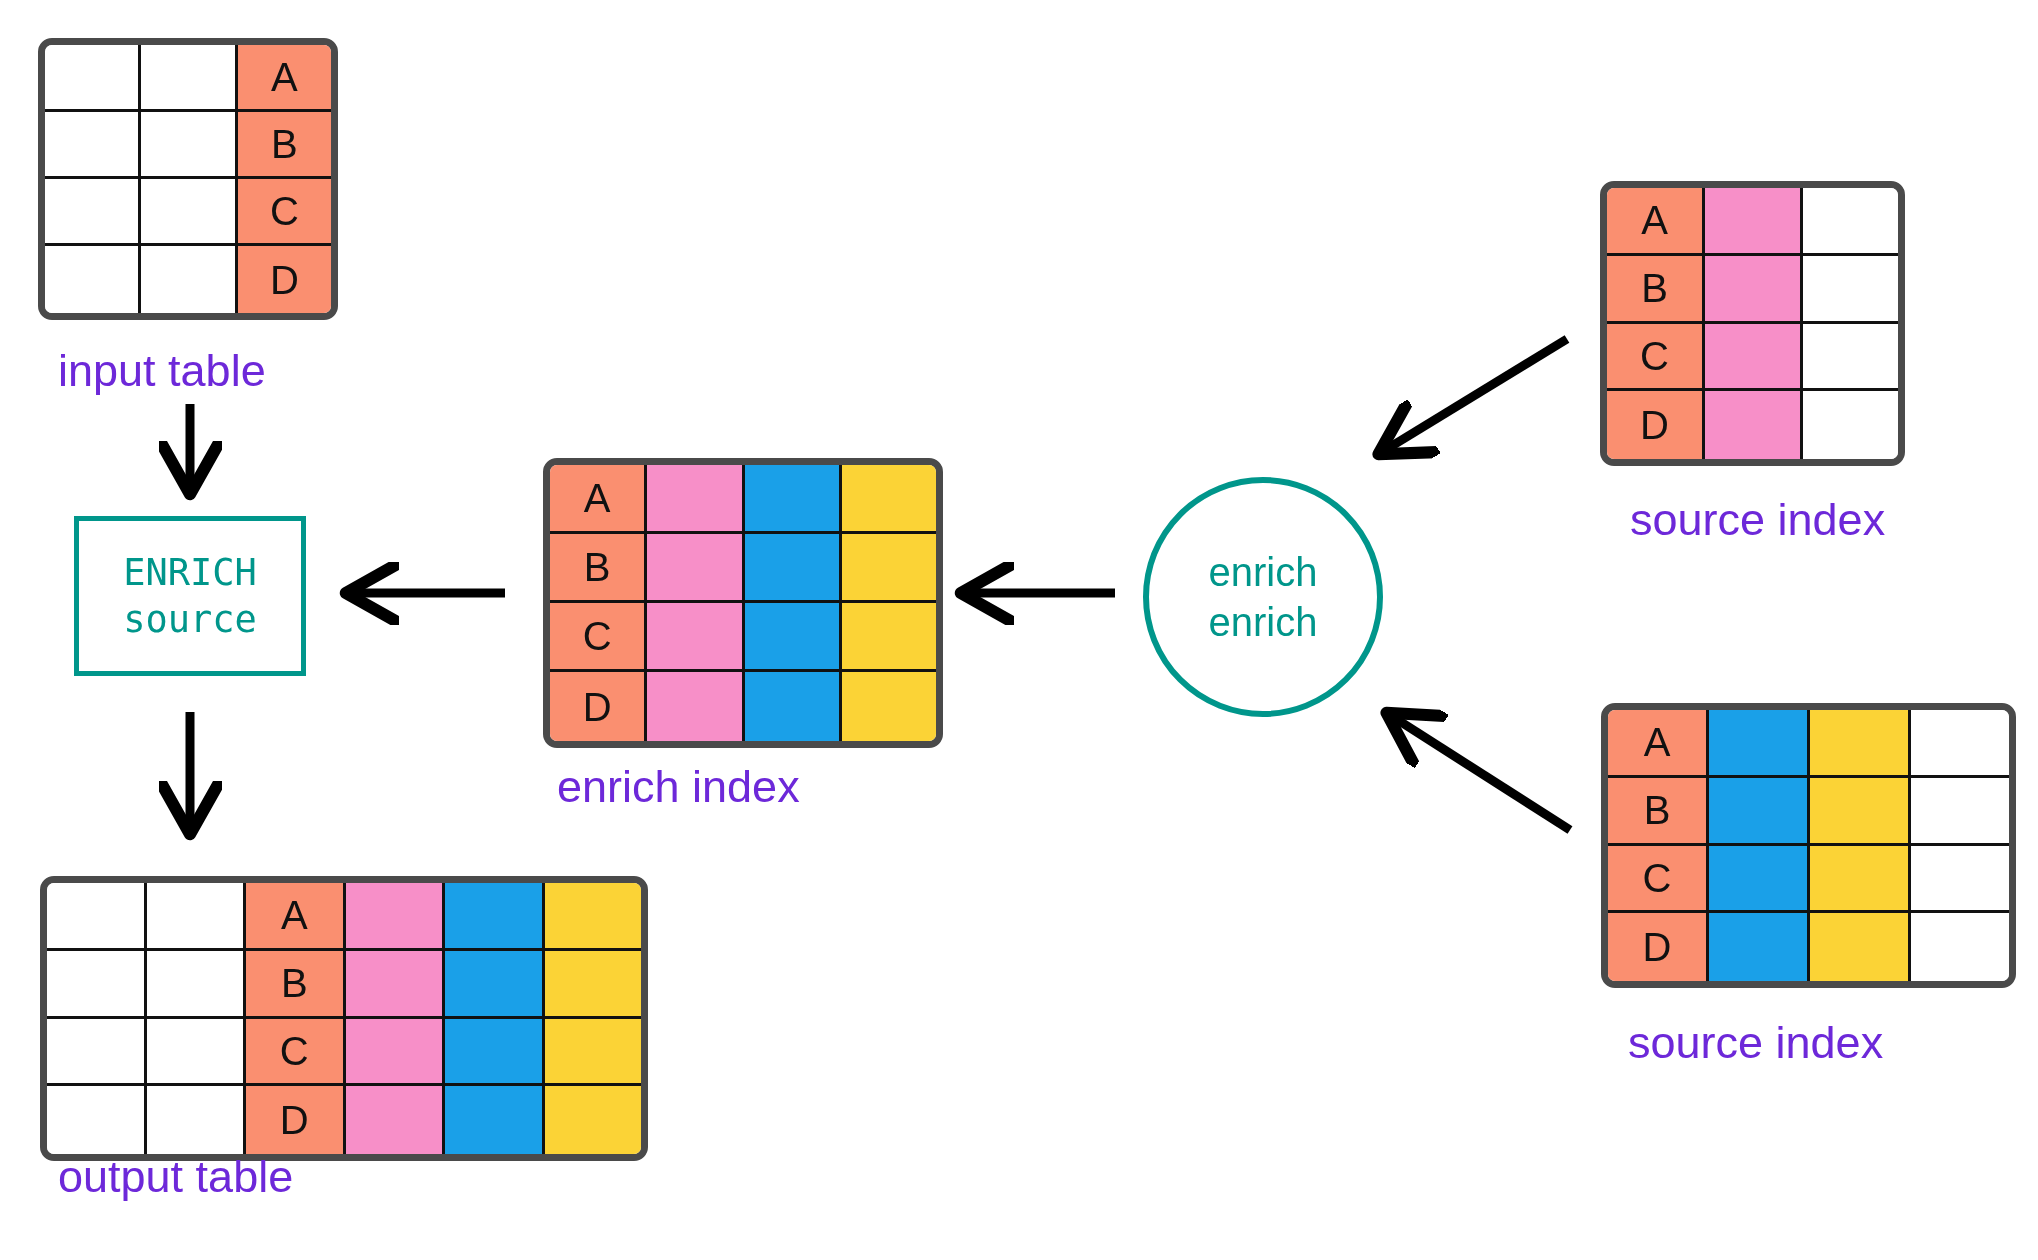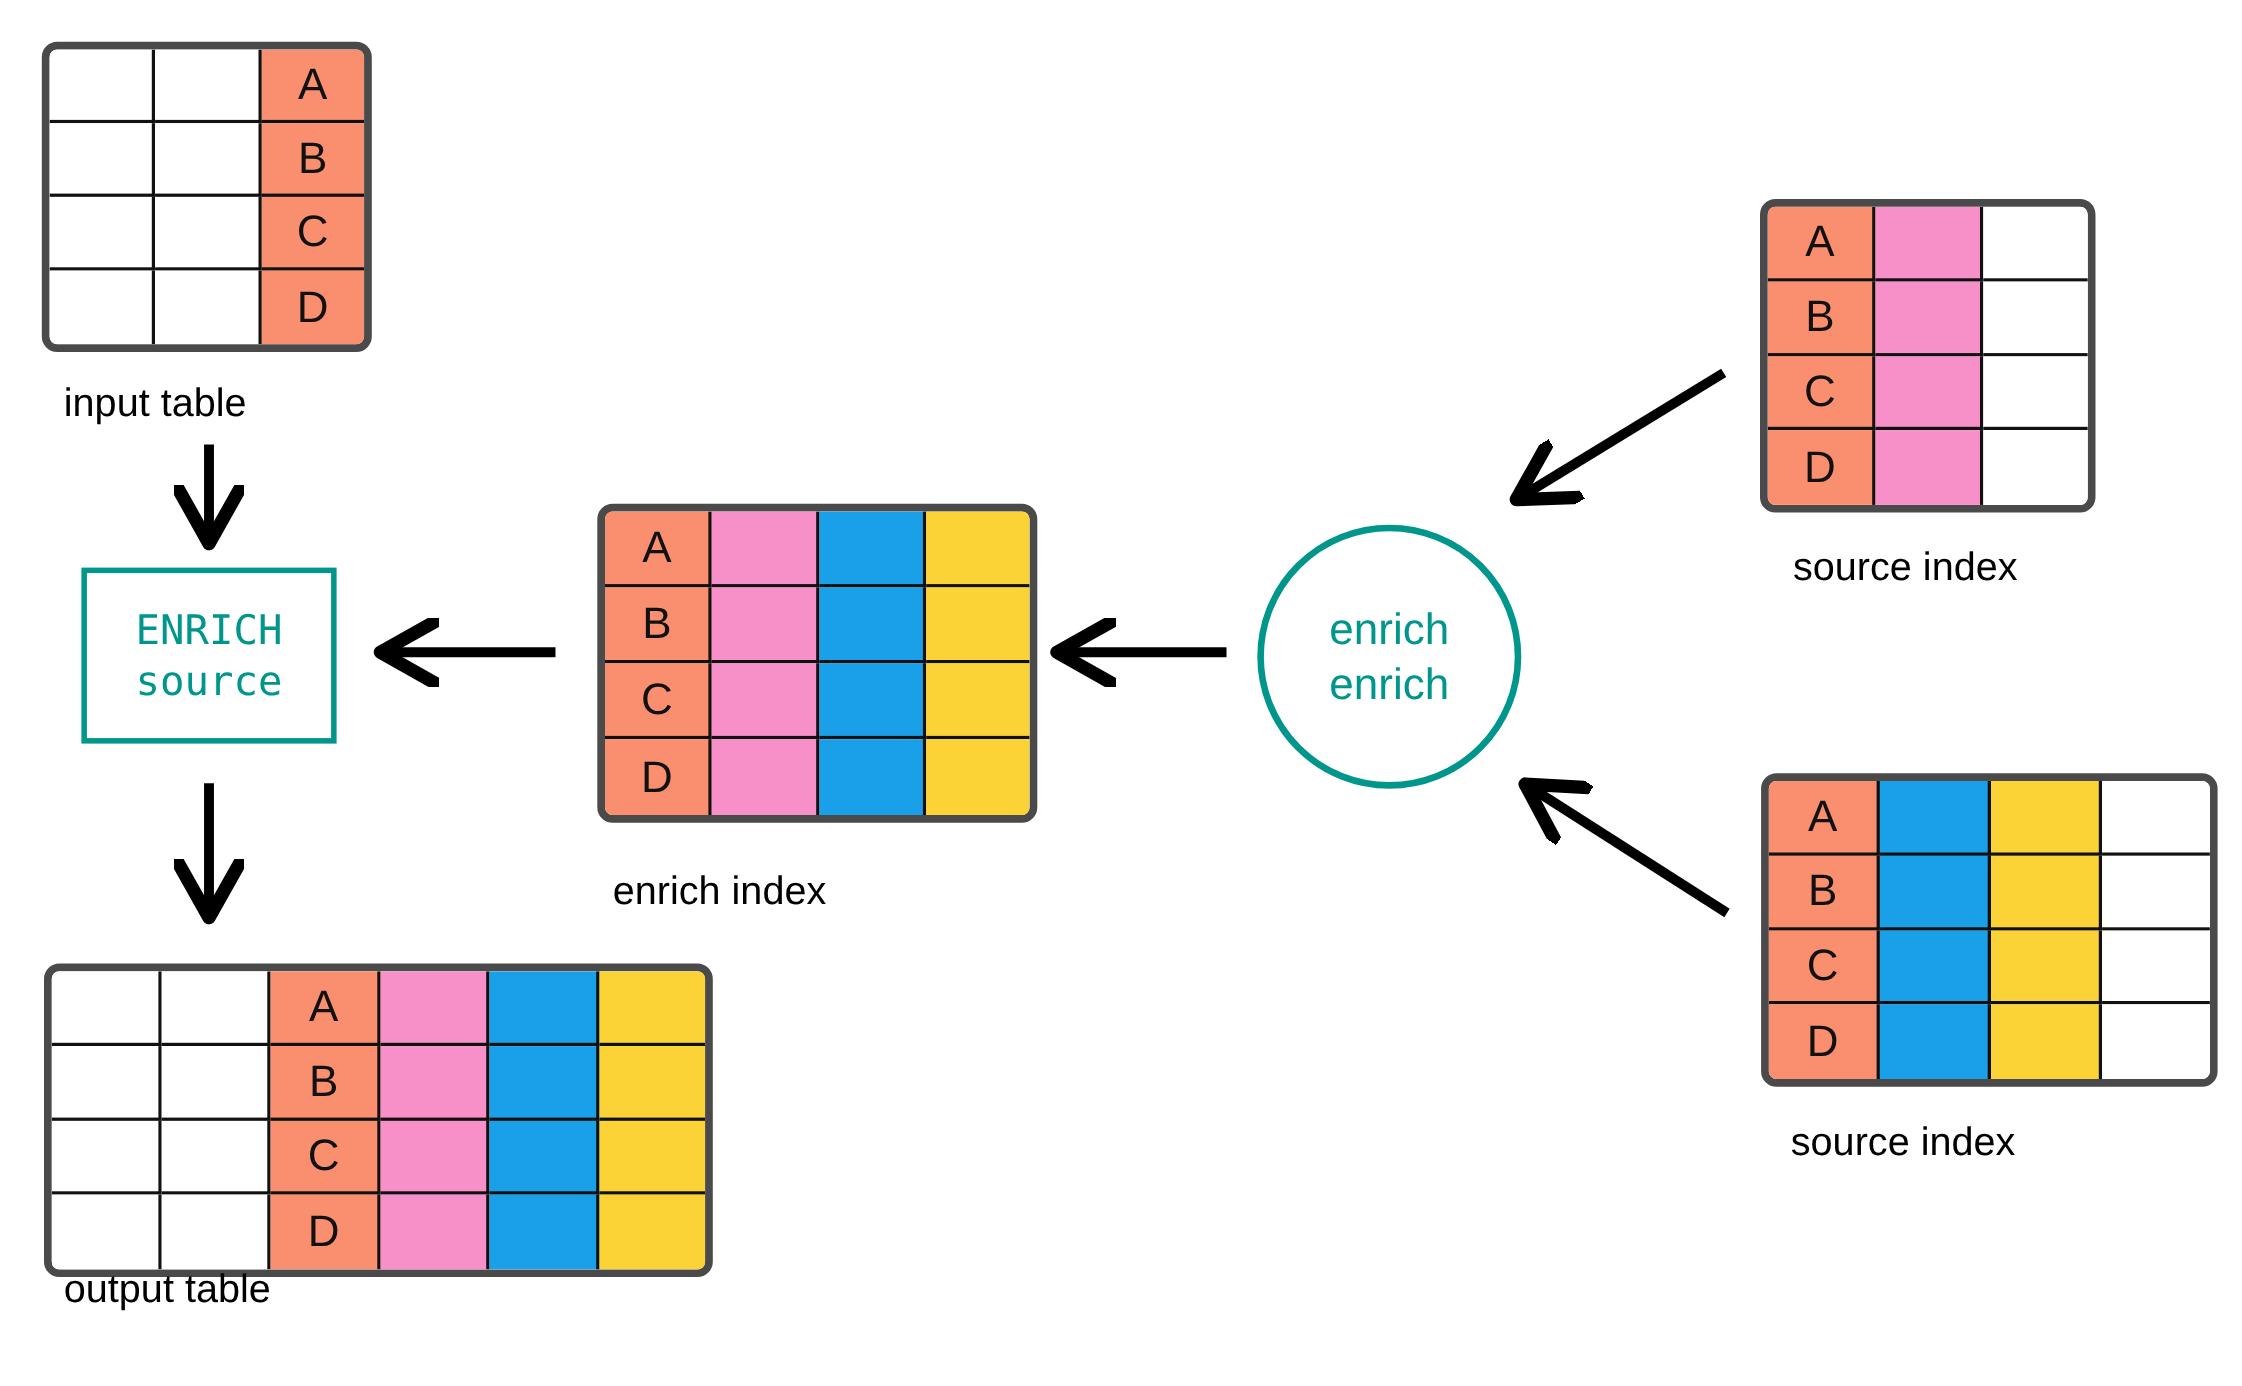--- a/index.html
+++ b/index.html
@@ -47,22 +47,22 @@
   
   .c-white{background:#ffffff;}
   .c-salmon{background:#FA8F70;}
   .c-pink{background:#F78FC8;}
   .c-blue{background:#1AA0E8;}
   .c-yellow{background:#FBD336;}
 
   
   .caption{
     position:absolute;
-    font-size:36px;
-    color:#000000;
+    font-size:45px;
+    color:#6d28d9;
     white-space:nowrap;
     line-height:1;
   }
 
   
   #enrich-command-box{
     position:absolute;
     box-sizing:border-box;
     border:5px solid #00968B;
     background:#ffffff;
@@ -152,21 +152,21 @@
         <div class="tcell c-blue"></div>
         <div class="tcell c-yellow"></div>
       </div>
       <div class="trow">
         <div class="tcell c-salmon">D</div>
         <div class="tcell c-pink"></div>
         <div class="tcell c-blue"></div>
         <div class="tcell c-yellow"></div>
       </div>
     </div>
-  <div class="caption" id="enrich-index-caption" style="left:557px;top:792px;text-align:center;">enrich index</div>
+  <div class="caption" id="enrich-index-caption" style="left:557px;top:764px;text-align:center;">enrich index</div>
 
   <div id="enrich-policy-circle" style="left:1143px;top:477px;width:240px;height:240px;">
     <span>enrich</span>
     <span>enrich</span>
   </div>
 
   <div class="tbl" id="source-index-top-table" style="left:1600px;top:181px;width:305px;height:285px;">
       <div class="trow">
         <div class="tcell c-salmon">A</div>
         <div class="tcell c-pink"></div>

